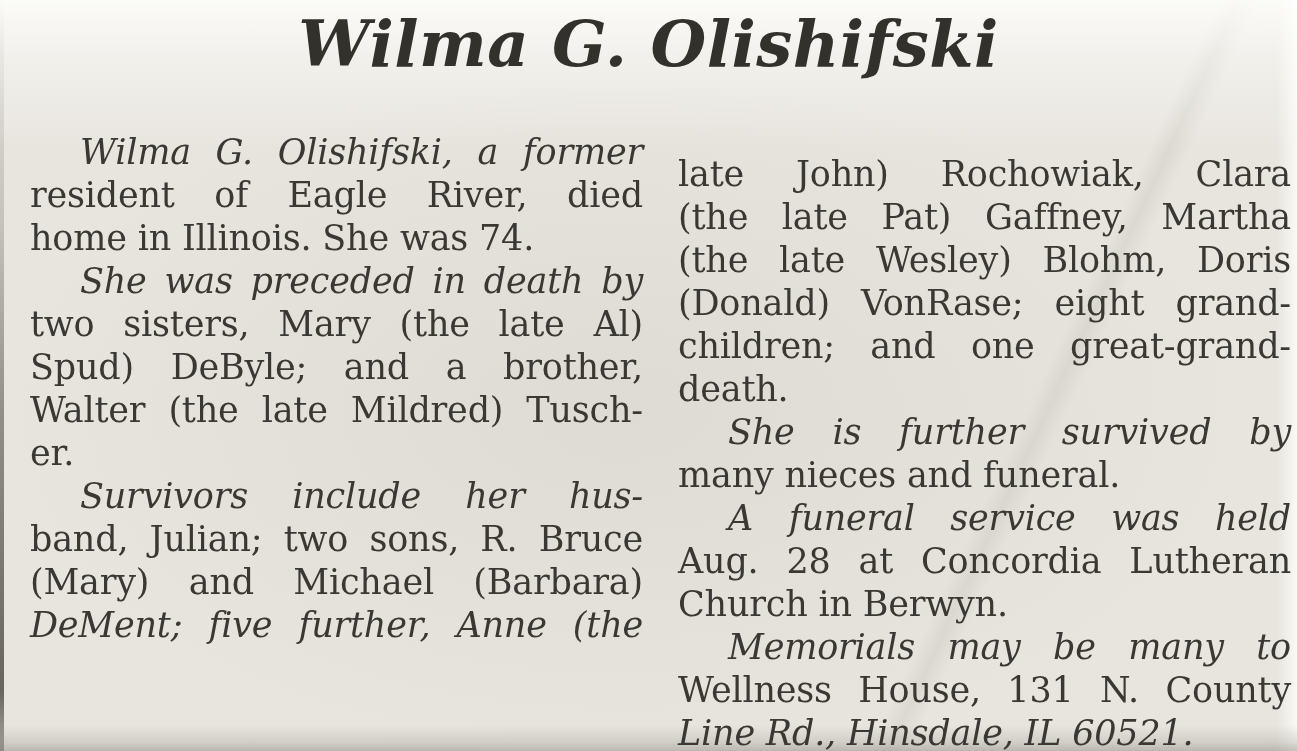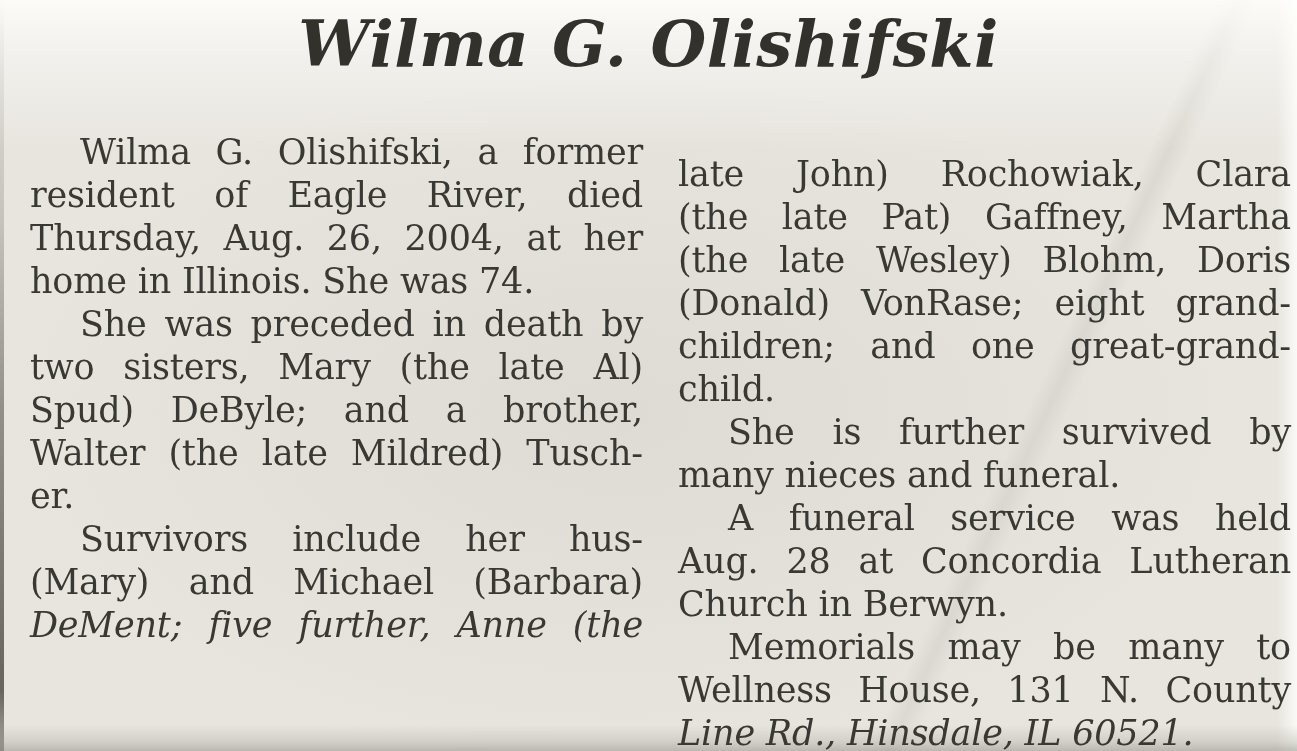--- a/index.html
+++ b/index.html
@@ -57,51 +57,51 @@
     line-height: 43px;
     letter-spacing: -0.2px;
   }
   .col-right { margin-top: 22px; }
   .line {
     height: 43px;
     text-align: justify;
     white-space: normal;
   }
   .line.just { text-align-last: justify; }
-  .line.indent { text-indent: 50px; }
+  .line.indent { text-indent: 50px; font-style: italic; }
   .line.ital { font-style: italic; }
 </style>
 </head>
 <body>
 
 <div class="scan">
   <div class="left-edge"></div>
   <h1 class="headline">Wilma G. Olishifski</h1>
   <div class="cols">
     <div class="col">
         <div class="line indent just">Wilma G. Olishifski, a former</div>
         <div class="line just">resident of Eagle River, died</div>
-        <div class="line just">Thursday, Aug. 26, 2004, at her</div>
         <div class="line">home in Illinois. She was 74.</div>
         <div class="line indent just">She was preceded in death by</div>
         <div class="line just">two sisters, Mary (the late Al)</div>
         <div class="line just">Spud) DeByle; and a brother,</div>
         <div class="line just">Walter (the late Mildred) Tusch-</div>
         <div class="line">er.</div>
         <div class="line indent just">Survivors include her hus-</div>
+        <div class="line just">band, Julian; two sons, R. Bruce</div>
         <div class="line just">(Mary) and Michael (Barbara)</div>
         <div class="line just ital">DeMent; five further, Anne (the</div>
       </div>
     <div class="col col-right">
         <div class="line just">late John) Rochowiak, Clara</div>
         <div class="line just">(the late Pat) Gaffney, Martha</div>
         <div class="line just">(the late Wesley) Blohm, Doris</div>
         <div class="line just">(Donald) VonRase; eight grand-</div>
         <div class="line just">children; and one great-grand-</div>
-        <div class="line">child.</div>
+        <div class="line">death.</div>
         <div class="line indent just">She is further survived by</div>
         <div class="line">many nieces and funeral.</div>
         <div class="line indent just">A funeral service was held</div>
         <div class="line just">Aug. 28 at Concordia Lutheran</div>
         <div class="line">Church in Berwyn.</div>
         <div class="line indent just">Memorials may be many to</div>
         <div class="line just">Wellness House, 131 N. County</div>
         <div class="line ital">Line Rd., Hinsdale, IL 60521.</div>
       </div>
   </div>

